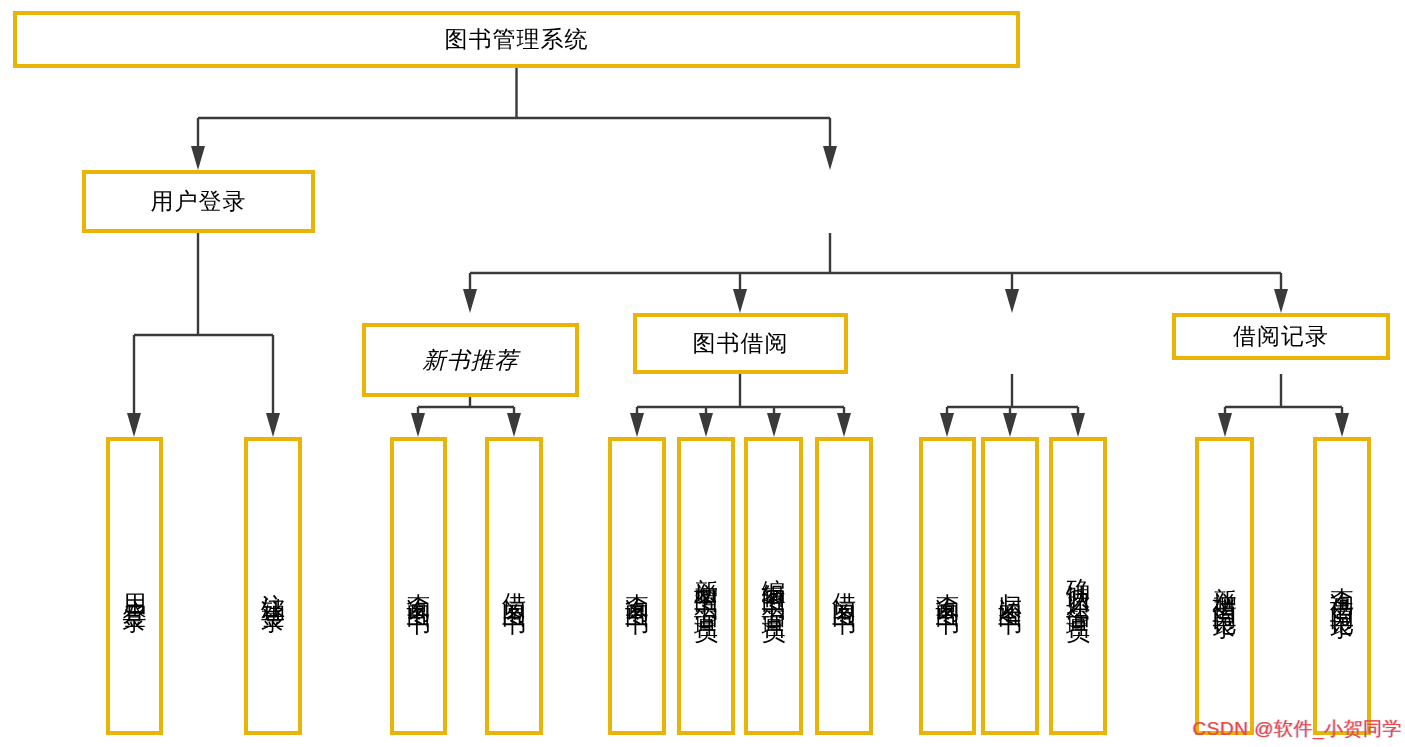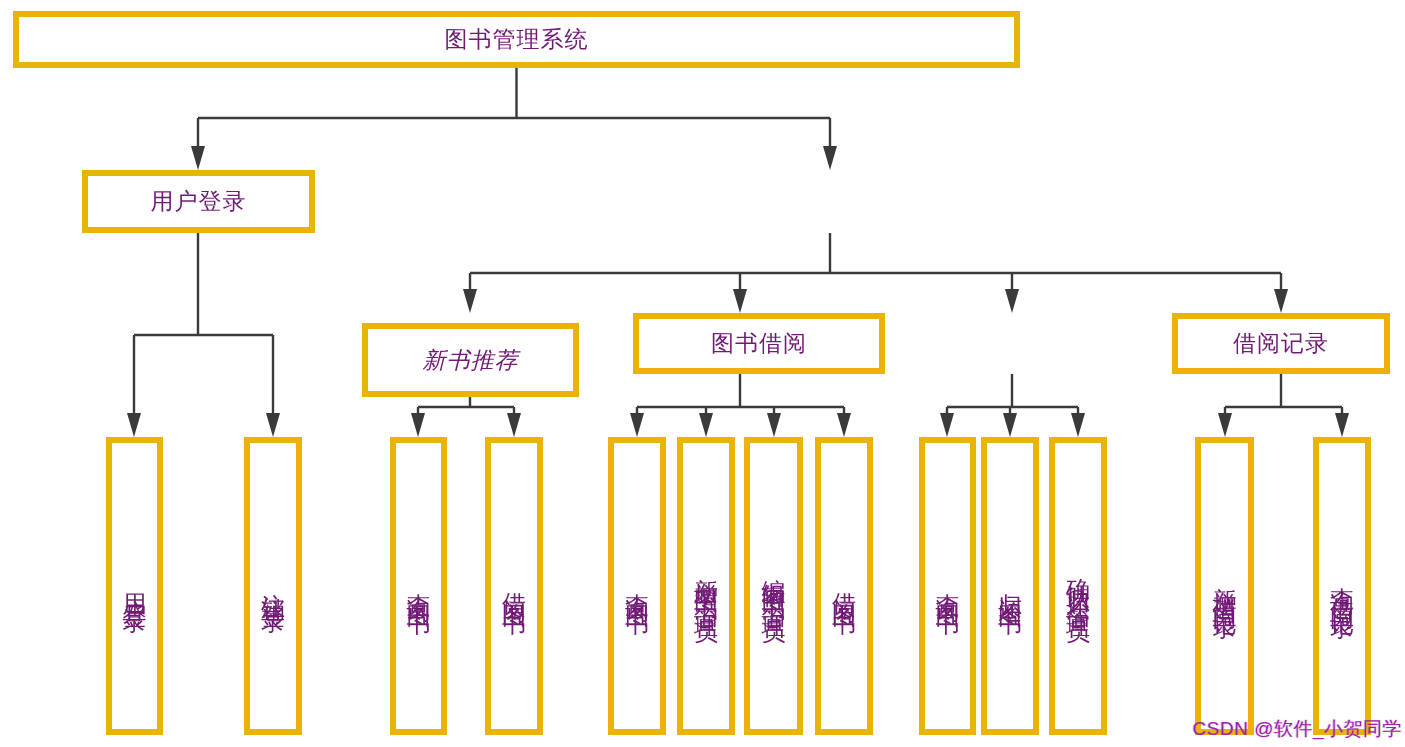--- a/index.html
+++ b/index.html
@@ -18,43 +18,43 @@
   #connectors {
     position: absolute;
     left: 0;
     top: 0;
     width: 1405px;
     height: 747px;
   }
   .box {
     position: absolute;
     box-sizing: border-box;
-    border: 6px solid #eab308;
+    border: 4px solid #eab308;
     background: #ffffff;
     display: flex;
     align-items: center;
     justify-content: center;
-    color: #701a75;
+    color: #000000;
     font-size: 23px;
     letter-spacing: 1px;
     white-space: nowrap;
   }
   .leaf {
     writing-mode: vertical-rl;
     text-orientation: mixed;
     font-size: 24px;
     letter-spacing: 6px;
     line-height: 1;
     white-space: normal;
   }
   #watermark {
     position: absolute;
     right: 3px;
     bottom: 5px;
-    color: #a21caf;
+    color: #ef4444;
     font-size: 19px;
     letter-spacing: 0.5px;
     z-index: 10;
     text-shadow: 1px 0 rgba(210,120,120,0.35), -1px 0 rgba(120,120,210,0.35);
   }
 </style>
 </head>
 <body>
 
 <div id="canvas">
@@ -97,22 +97,22 @@
       <polygon points="1218,413 1232,413 1225,437"></polygon>
       <polygon points="1335,413 1349,413 1342,437"></polygon>
     </g>
   </svg>
 
   <div class="box" style="left:13px; top:11px; width:1007px; height:57px;">图书管理系统</div>
 
   <div class="box" style="left:82px; top:170px; width:233px; height:63px;">用户登录</div>
 
   <div class="box" style="left:362px; top:323px; width:217px; height:74px;font-style:italic;">新书推荐</div>
-  <div class="box" style="left:633px; top:313px; width:252px; height:61px;">图书借阅</div>
-  <div class="box" style="left:1172px; top:313px; width:218px; height:61px;">借阅记录</div>
+  <div class="box" style="left:633px; top:313px; width:215px; height:61px;">图书借阅</div>
+  <div class="box" style="left:1172px; top:313px; width:218px; height:47px;">借阅记录</div>
 
   <div class="box leaf" style="left:106px; top:437px; width:57px; height:298px;">用户登录</div>
   <div class="box leaf" style="left:244px; top:437px; width:58px; height:298px;">注销登录</div>
 
   <div class="box leaf" style="left:390px; top:437px; width:57px; height:298px;">查询图书</div>
   <div class="box leaf" style="left:485px; top:437px; width:58px; height:298px;">借阅图书</div>
 
   <div class="box leaf" style="left:608px; top:437px; width:58px; height:298px;">查询图书</div>
   <div class="box leaf" style="left:677px; top:437px; width:58px; height:298px;">新增图书（管理员）</div>
   <div class="box leaf" style="left:744px; top:437px; width:59px; height:298px;">编辑图书（管理员）</div>

